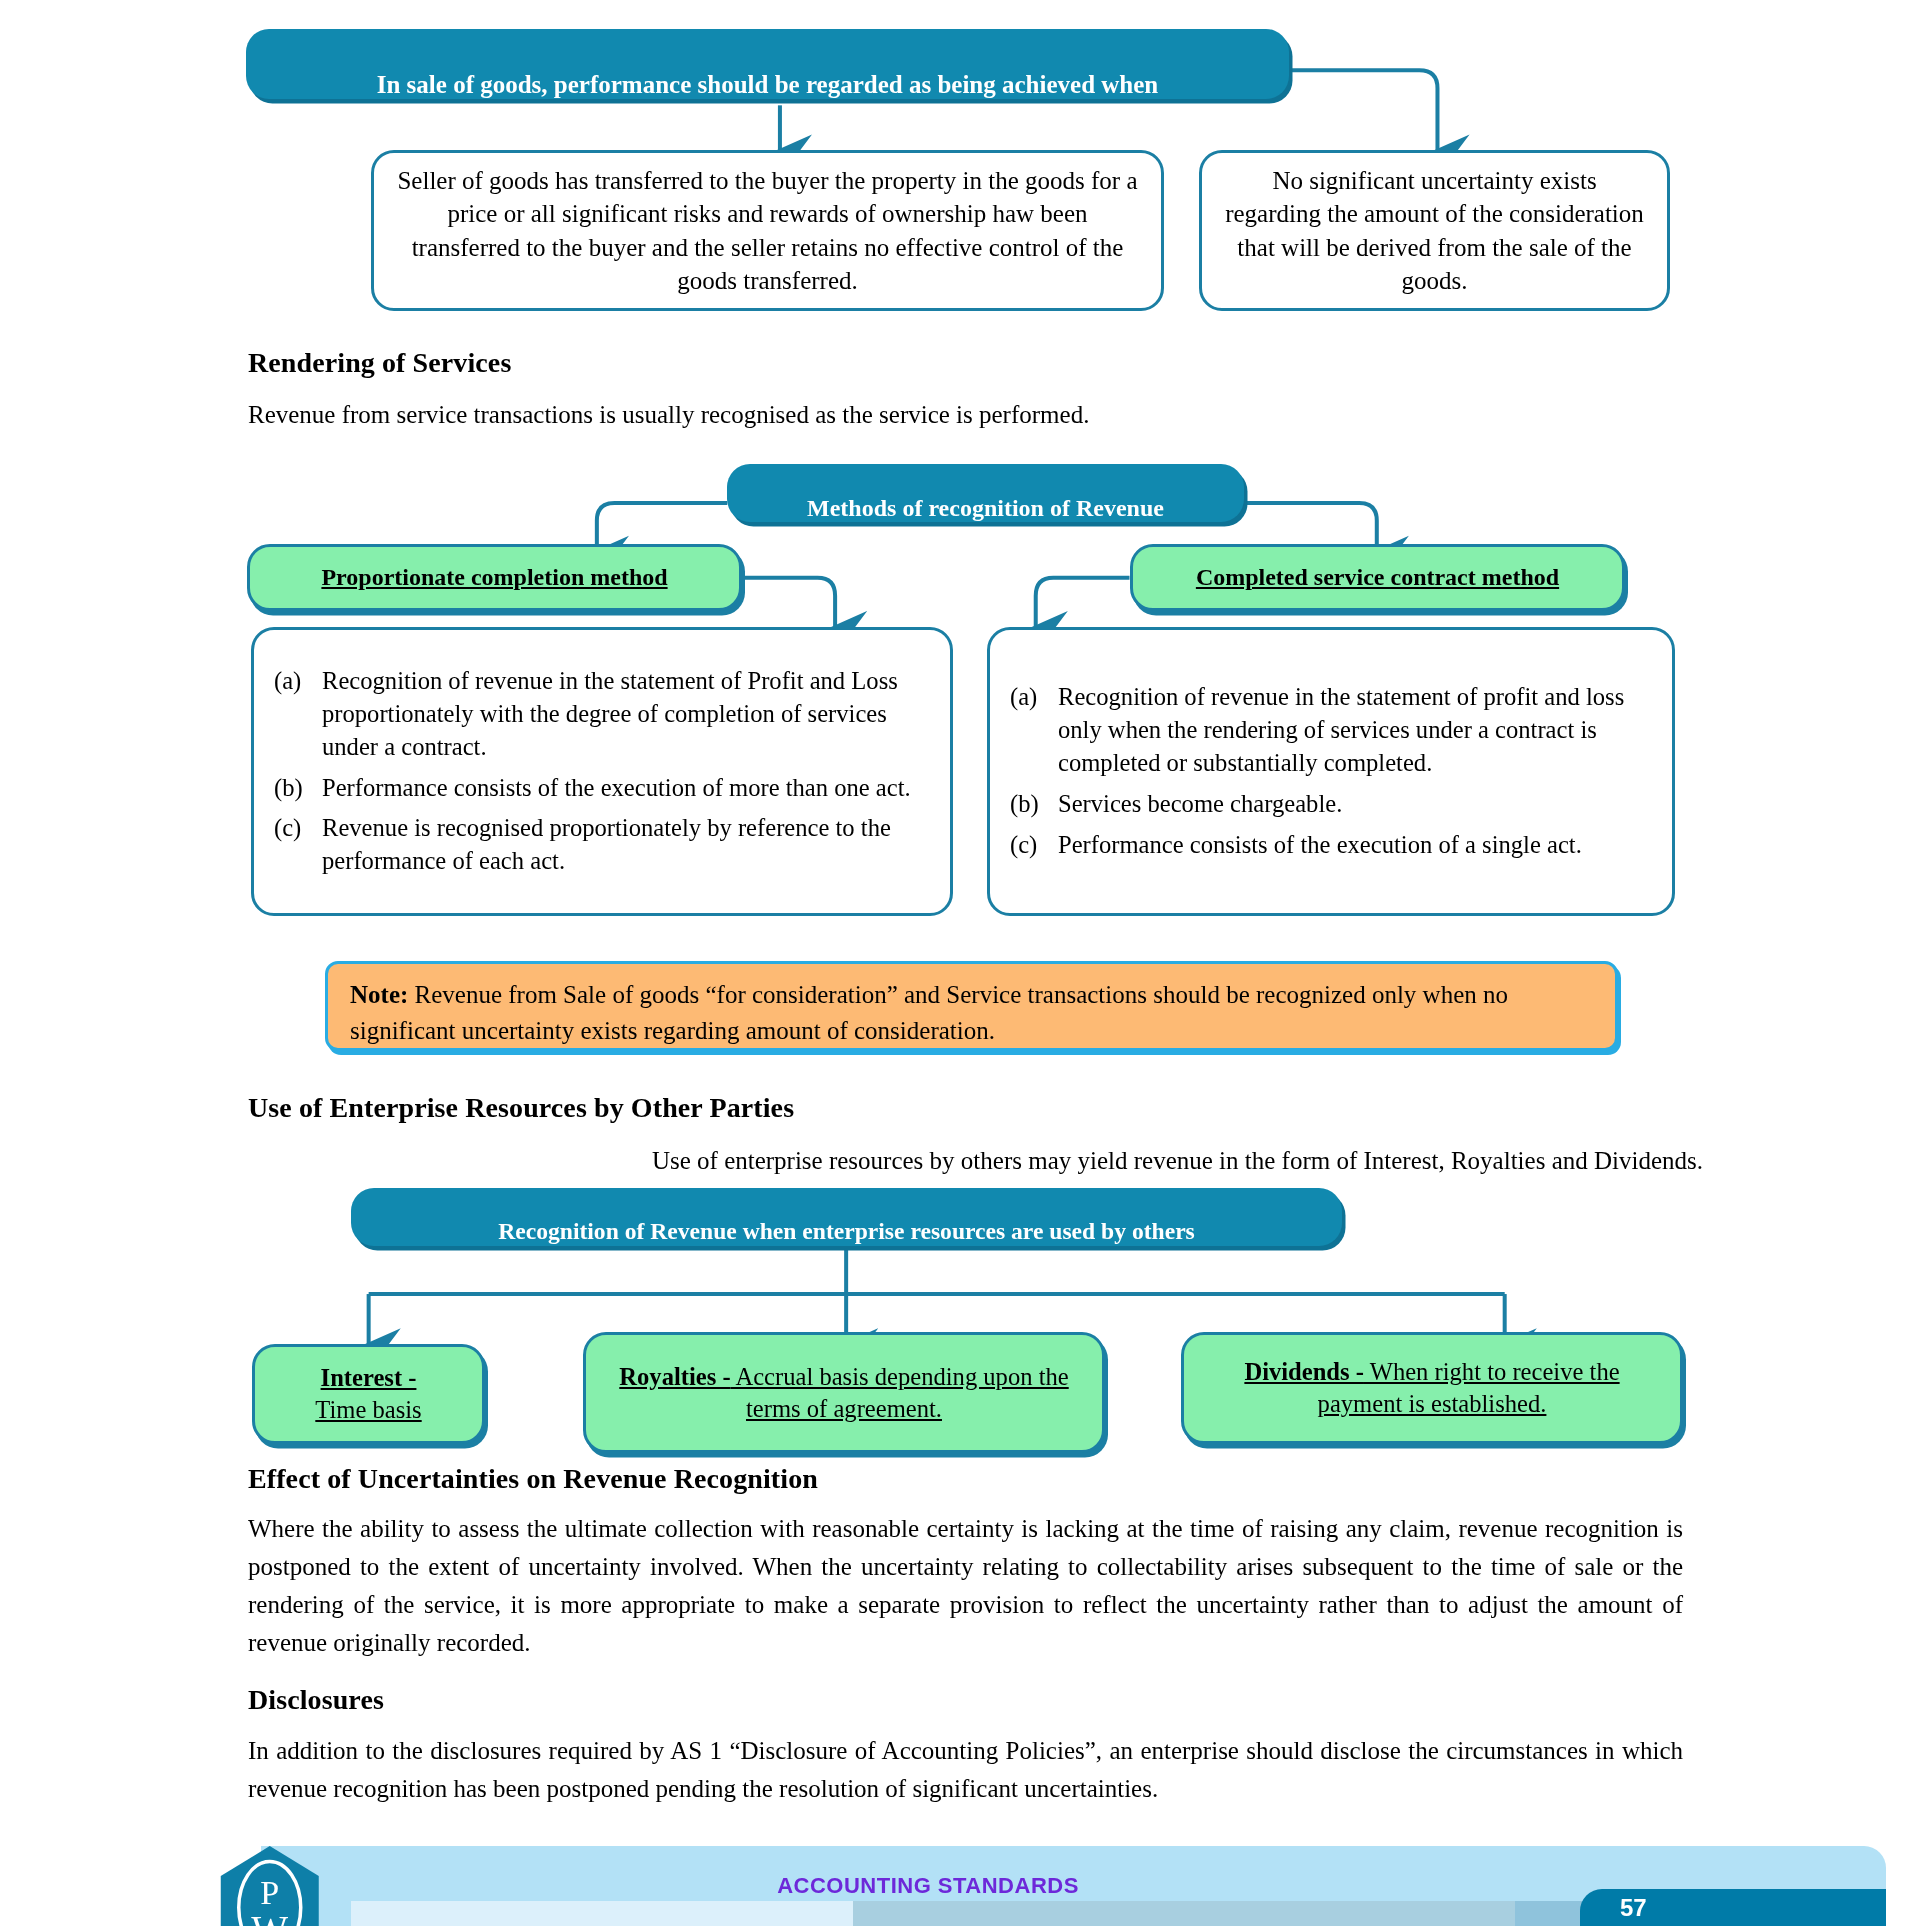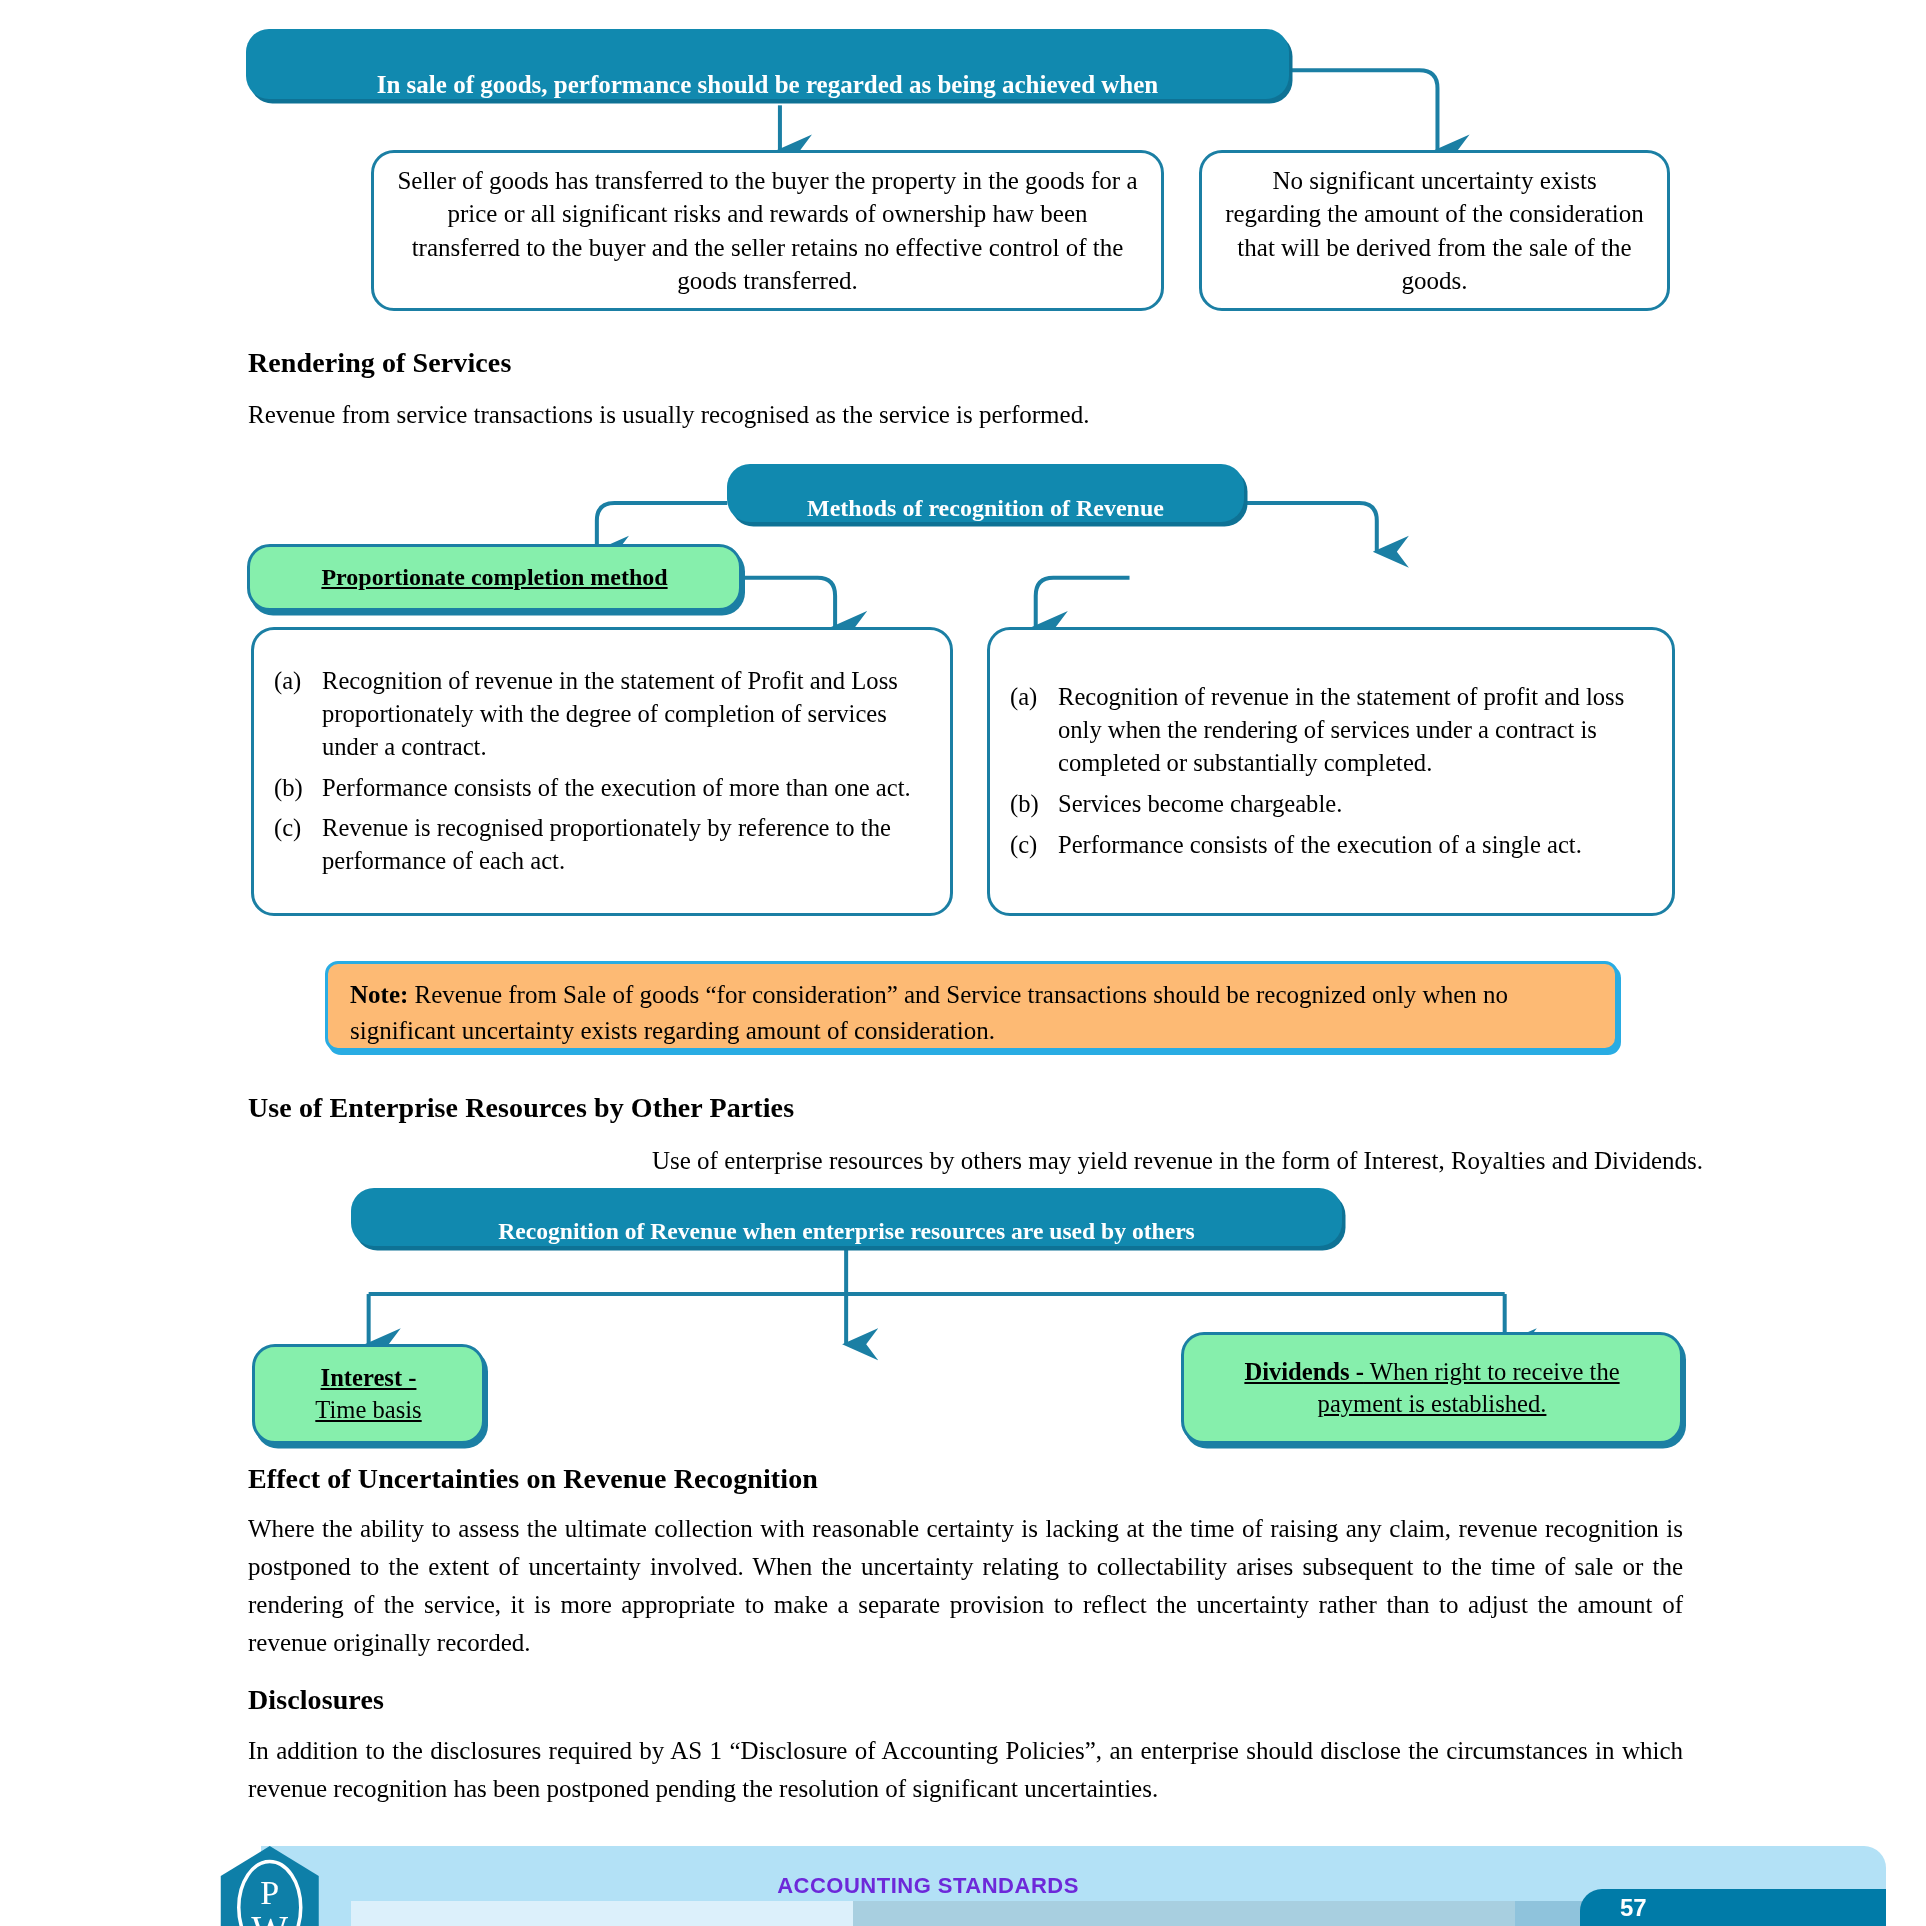--- a/index.html
+++ b/index.html
@@ -151,20 +151,23 @@
   <p class="para nojust" style="left:248px;top:396px;width:1354px;">Revenue from service transactions is usually recognised as the service is performed.</p>
 
   <div class="tealbox" style="left:727px;top:464px;width:517px;height:58px;font-size:24px;">
     <span>Methods of recognition of Revenue</span>
   </div>
 
   <div class="litebox" style="left:247px;top:544px;width:495px;height:67px;font-size:24px;font-weight:bold;">
     <span>Proportionate completion method</span>
   </div>
 
+  <div class="litebox" style="left:1130px;top:544px;width:495px;height:67px;font-size:24px;font-weight:bold;">
+    <span>Completed service contract method</span>
+  </div>
 
   <div class="whitebox" style="left:251px;top:627px;width:702px;height:289px;">
     <div class="mlist">
       <div class="mrow">
         <span class="mk">(a)</span>
         <span class="mt">Recognition of revenue in the statement of Profit and Loss proportionately with the degree of completion of services under a contract.</span>
       </div>
       <div class="mrow">
         <span class="mk">(b)</span>
         <span class="mt">Performance consists of the execution of more than one act.</span>
@@ -203,20 +206,23 @@
 
   <div class="tealbox" style="left:351px;top:1188px;width:991px;height:58px;font-size:23.6px;">
     <span>Recognition of Revenue when enterprise resources are used by others</span>
   </div>
 
   <div class="litebox" style="left:252px;top:1344px;width:233px;height:100px;font-size:24.6px;flex-direction:column;">
     <div><b>Interest -</b></div>
     <div>Time basis</div>
   </div>
 
+  <div class="litebox" style="left:583px;top:1332px;width:522px;height:121px;font-size:24.6px;">
+    <span><b>Royalties -</b><span> Accrual basis depending upon the terms of agreement.</span></span>
+  </div>
 
   <div class="litebox" style="left:1181px;top:1332px;width:502px;height:112px;font-size:24.6px;">
     <span><b>Dividends -</b><span> When right to receive the payment is established.</span></span>
   </div>
 
   <h2 class="sect" style="left:248px;top:1463px;width:1204px;">Effect of Uncertainties on Revenue Recognition</h2>
 
   <p class="para" style="left:248px;top:1510px;width:1435px;">Where the ability to assess the ultimate collection with reasonable certainty is lacking at the time of raising any claim, revenue recognition is postponed to the extent of uncertainty involved. When the uncertainty relating to collectability arises subsequent to the time of sale or the rendering of the service, it is more appropriate to make a separate provision to reflect the uncertainty rather than to adjust the amount of revenue originally recorded.</p>
 
   <h2 class="sect" style="left:248px;top:1684px;width:1003px;">Disclosures</h2>

